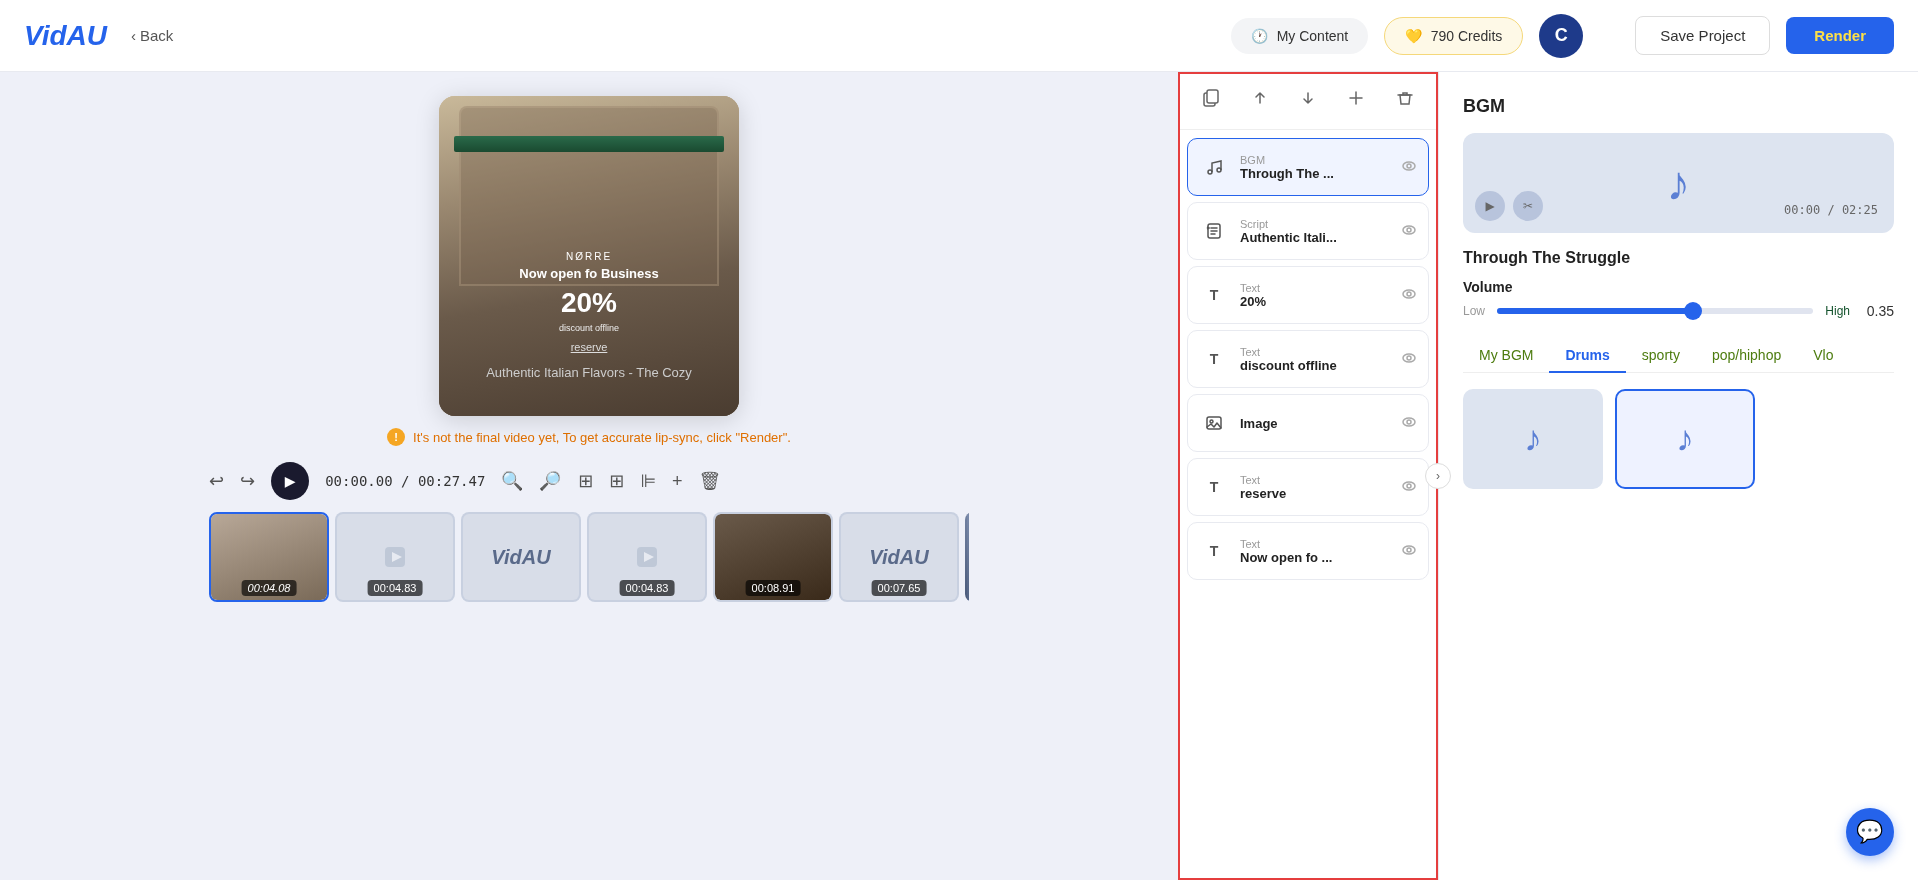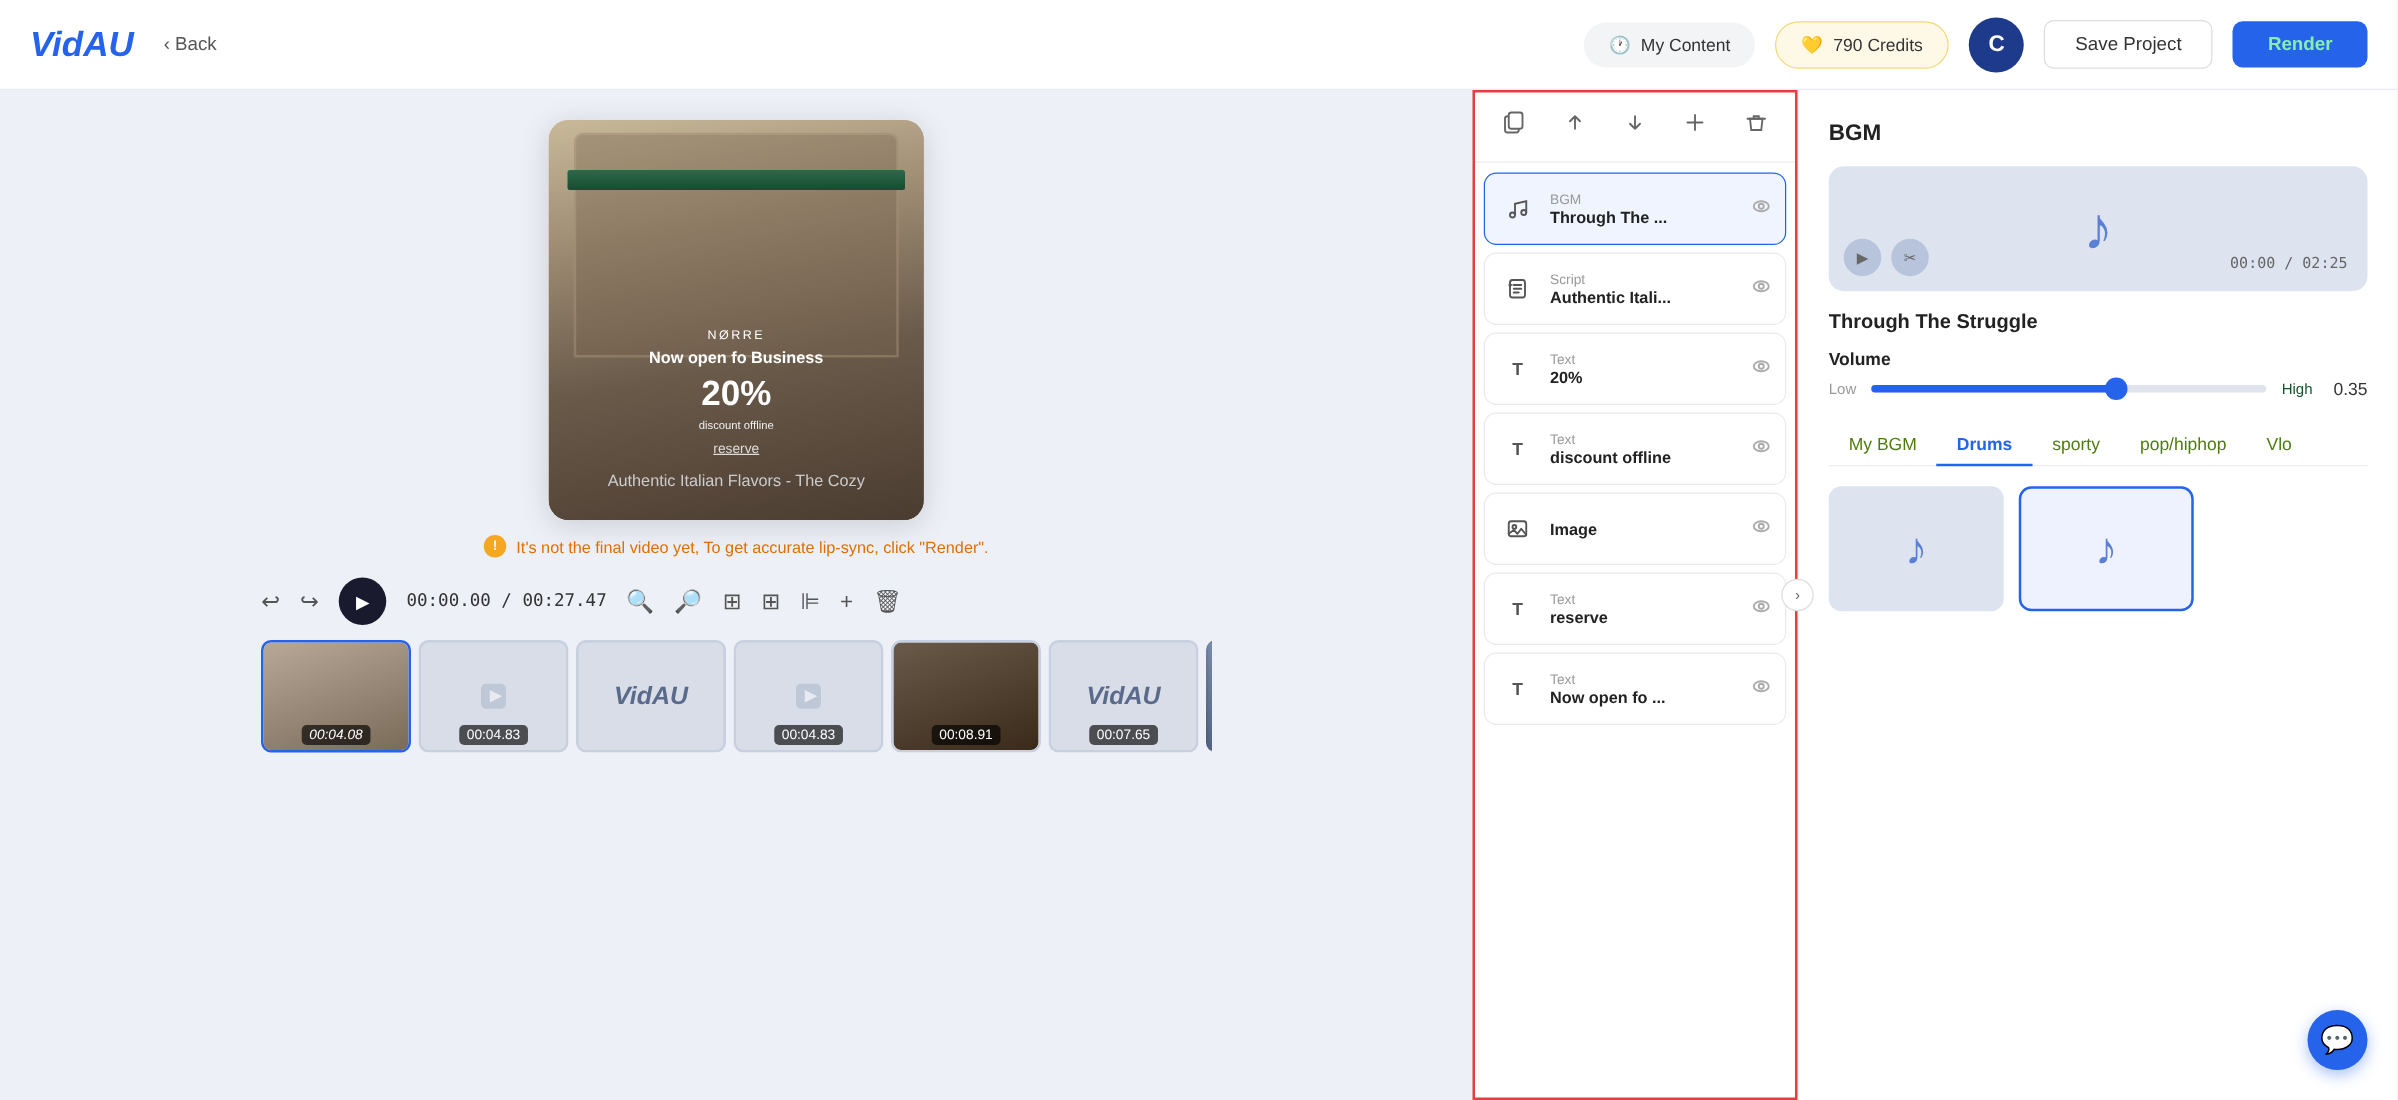--- a/index.html
+++ b/index.html
@@ -84,28 +84,29 @@
       font-size: 18px;
     }
     .save-btn {
       background: #fff;
       border: 1px solid #ddd;
       border-radius: 8px;
       padding: 10px 24px;
       font-size: 15px;
       color: #333;
       cursor: pointer;
+      margin-left: 36px;
     }
     .render-btn {
       background: #2563eb;
       border: none;
       border-radius: 8px;
       padding: 10px 28px;
       font-size: 15px;
-      color: #86efac;
+      color: #fde047;
       font-weight: 700;
       cursor: pointer;
     }
 
     
     .main {
       display: flex;
       flex: 1;
       overflow: hidden;
     }
@@ -129,21 +130,21 @@
       box-shadow: 0 4px 24px rgba(0,0,0,0.15);
     }
     .video-preview-inner {
       width: 100%;
       height: 100%;
       background: linear-gradient(170deg, #d4c5a9 0%, #8a7a6a 40%, #5a5040 100%);
       position: relative;
       display: flex;
       flex-direction: column;
       justify-content: flex-end;
-      padding: 16px;
+      padding: 28px;
     }
     .preview-overlay-text {
       color: #fff;
       text-align: center;
     }
     .preview-brand {
       font-size: 10px;
       letter-spacing: 2px;
       margin-bottom: 4px;
     }

